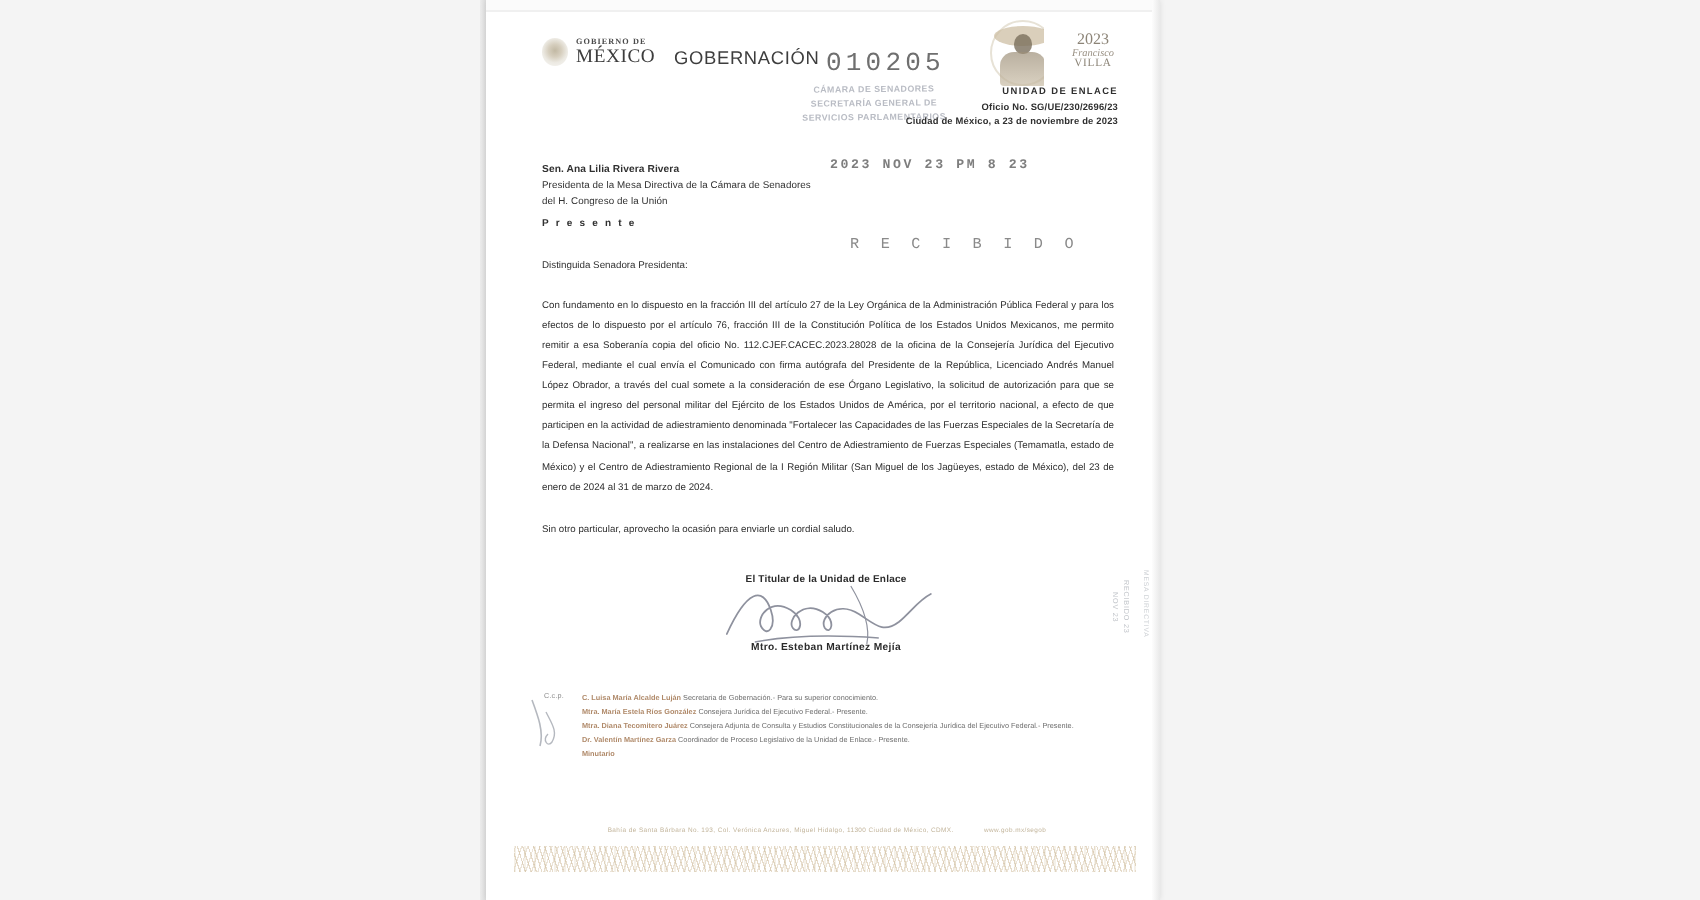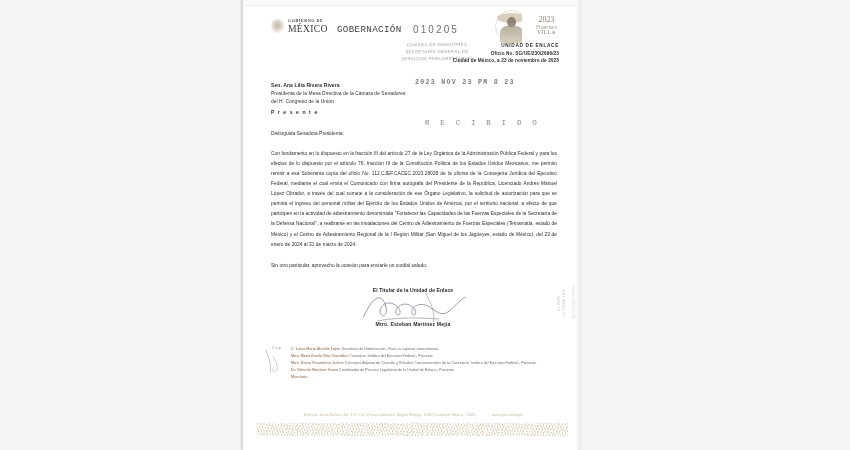--- a/index.html
+++ b/index.html
@@ -50,29 +50,29 @@
     font-family:"Liberation Serif", serif;
     font-size:4.1px; letter-spacing:.55px; color:#4a4a4a; font-weight:700;
     display:block; margin-bottom:1px;
   }
   .logo-mexico {
     font-family:"Liberation Serif", serif;
     font-size:9.6px; font-weight:400; letter-spacing:.3px; color:#3d3d3d; display:block;
   }
   .gobernacion {
     position:absolute; left:72px; top:24px;
-    font-family:Liberation Mono, monospace;
+    font-family:Liberation Sans, sans-serif;
     font-size:9.2px; letter-spacing:.35px; color:#3d3d3d;
   }
 
   
   .folio {
     position:absolute; left:148px; top:24px;
-    font-family:Liberation Sans, sans-serif;
-    font-size:10px; letter-spacing:2.1px; color:#6f6f6f;
+    font-family:Liberation Mono, monospace;
+    font-size:13px; letter-spacing:2.1px; color:#6f6f6f;
   }
 
   
   .villa {
     position:absolute; right:4px; top:6px; width:62px; height:40px;
     display:flex; align-items:center; gap:14px;
   }
   .villa-portrait {
     width:33px; height:37px; position:relative; overflow:hidden;
   }

